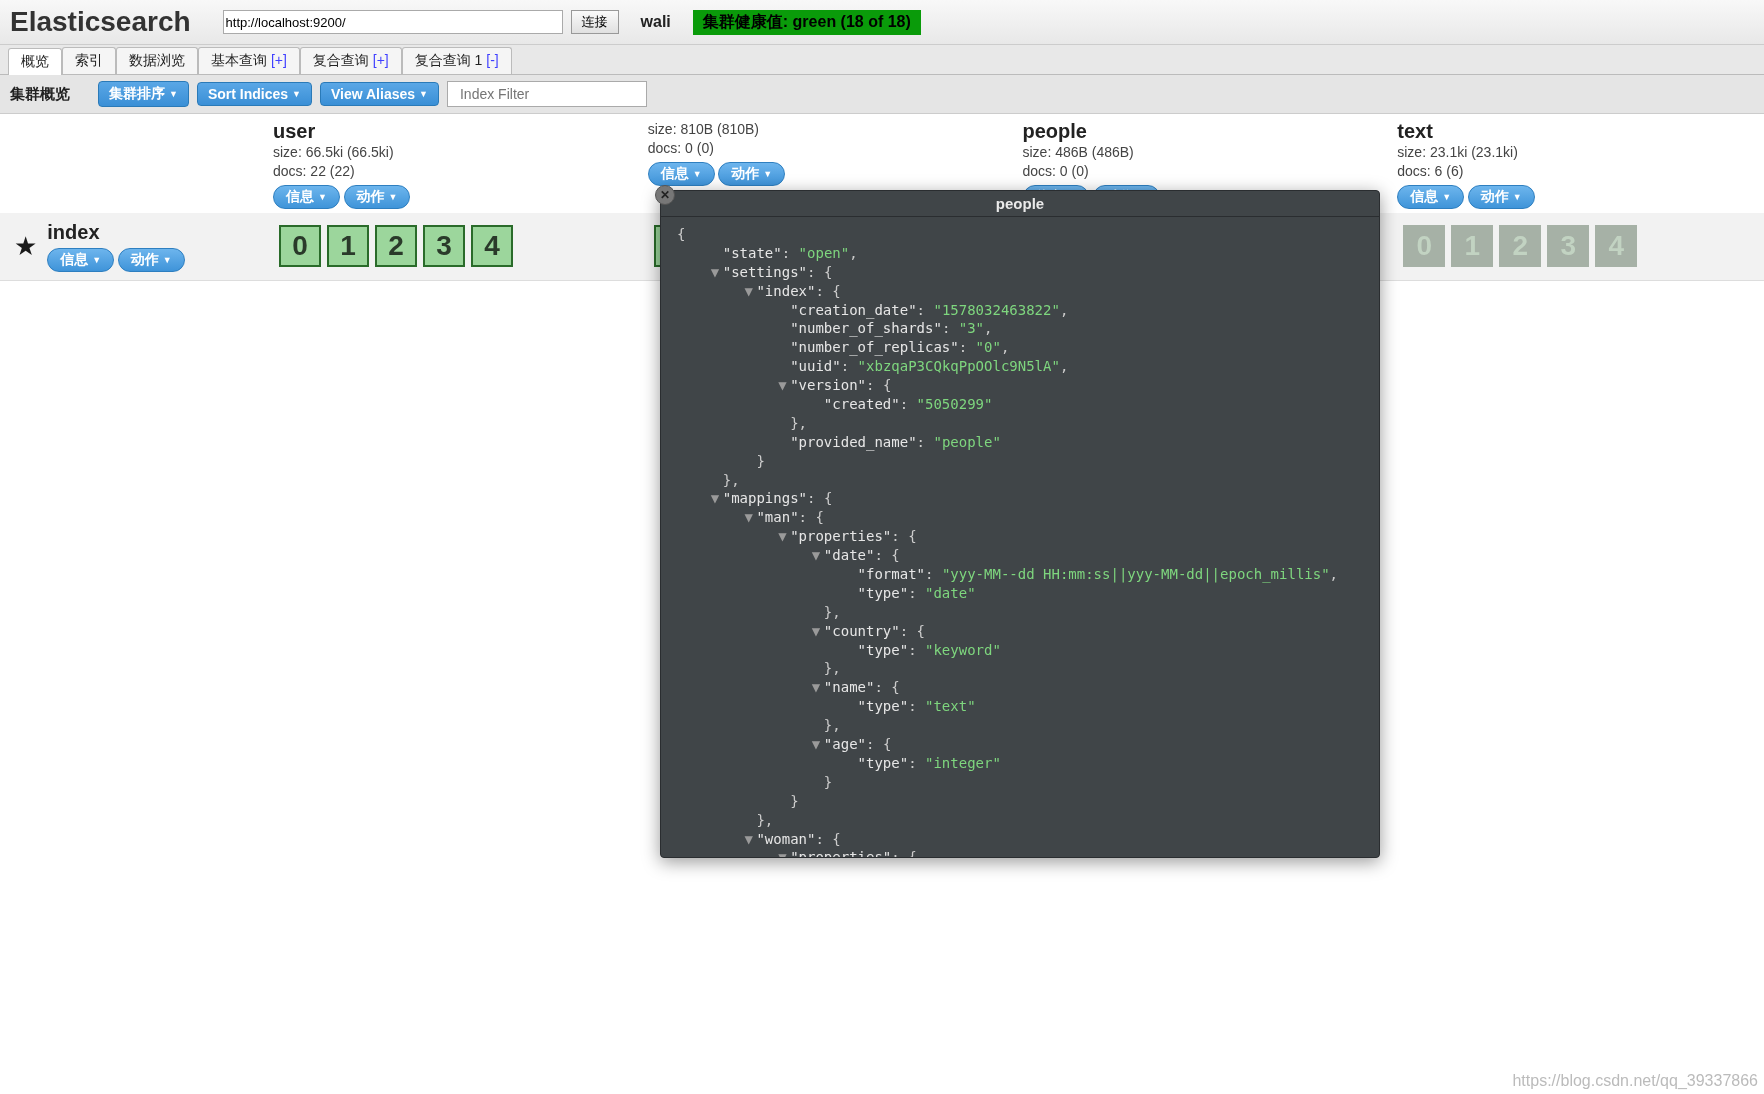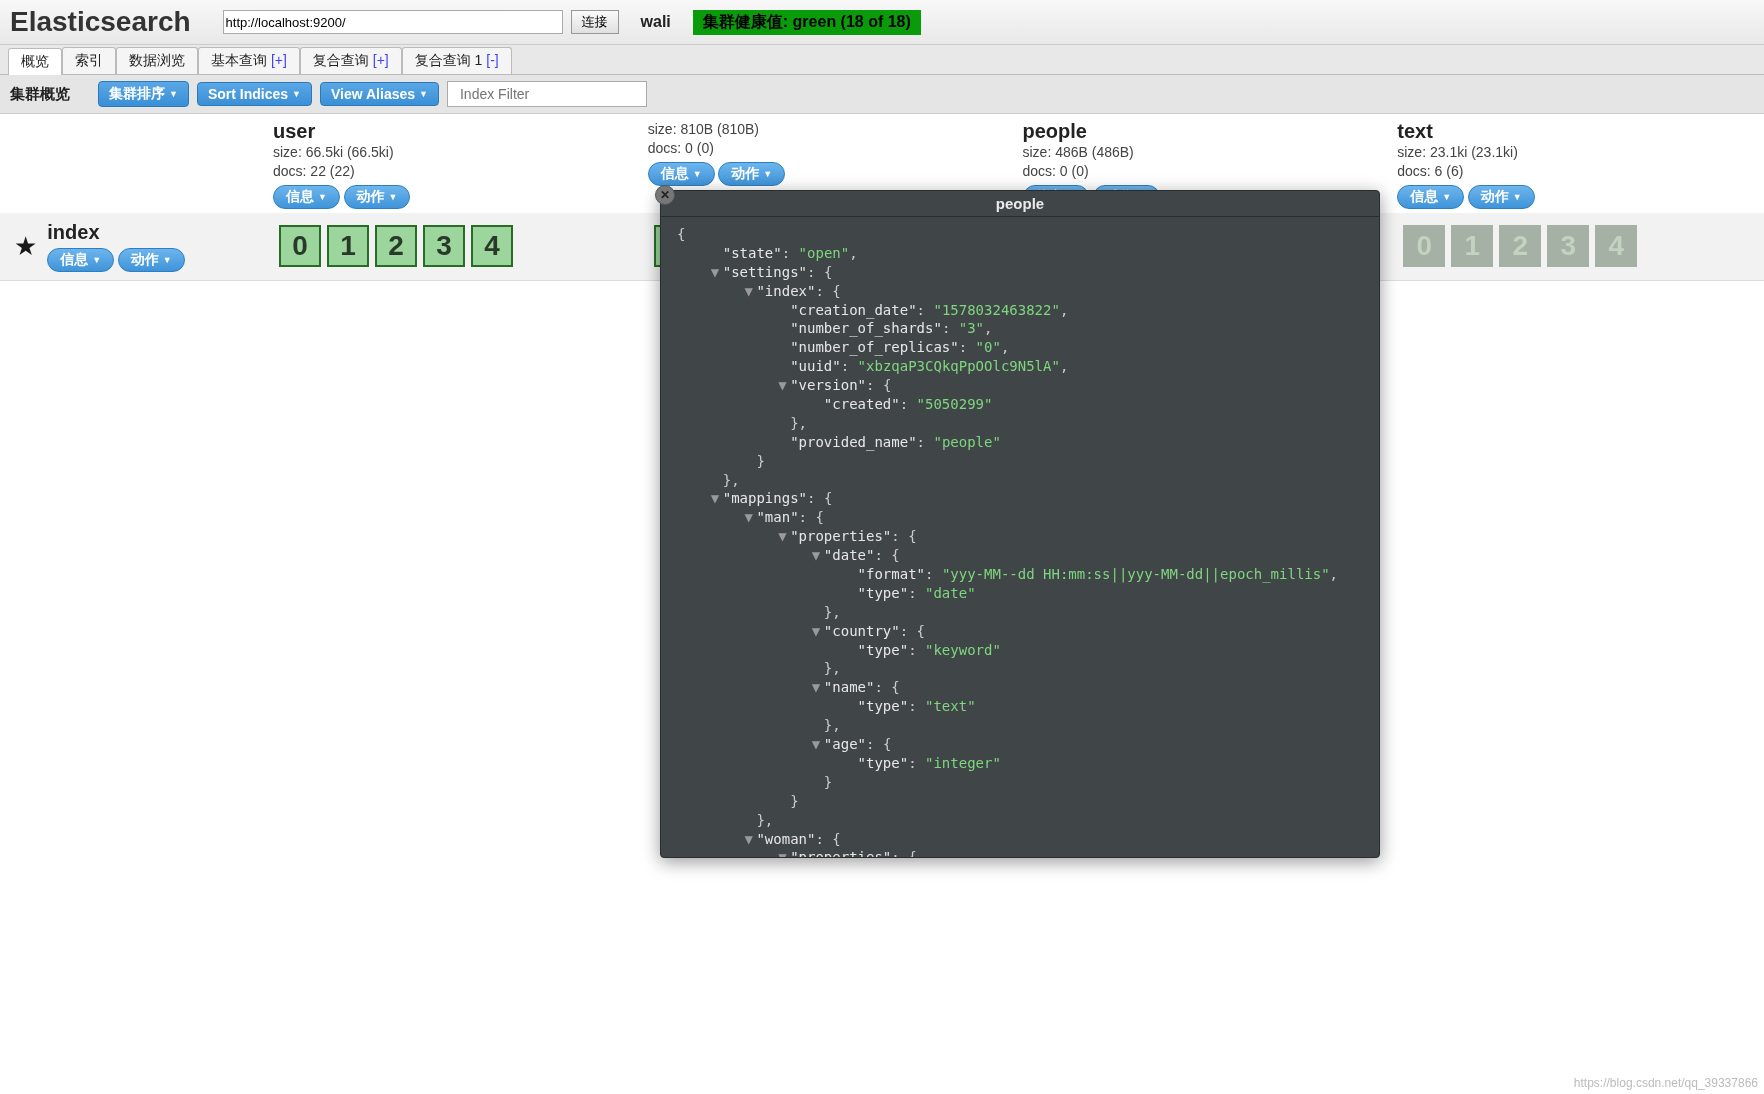--- a/index.html
+++ b/index.html
@@ -37,21 +37,21 @@
 .shard.dim { opacity: 0.35; background: #1a3a1a; color: #6a9a6a; border-color: #1a3a1a; }
 .dialog { position: absolute; left: 660px; top: 190px; width: 720px; background: #404548; border: 1px solid #2a2d30; border-radius: 4px; box-shadow: 0 4px 18px rgba(0,0,0,0.4); }
 .dialog-title { text-align: center; color: #eaeaea; font-weight: bold; font-size: 15px; padding: 4px 0; border-bottom: 1px solid #2a2d30; position: relative; }
 .dialog-close { position: absolute; left: -6px; top: -6px; width: 20px; height: 20px; border-radius: 50%; background: #777; color: #222; display: flex; align-items: center; justify-content: center; font-size: 12px; font-weight: bold; cursor: pointer; border: 1px solid #555; }
 .json-body { padding: 8px 16px 12px 16px; color: #ddd; font-family: Menlo, Consolas, monospace; font-size: 14px; line-height: 1.35; max-height: 640px; overflow: hidden; }
 .j-line { white-space: pre; }
 .j-key { color: #e6e6e6; }
 .j-str { color: #7ed67e; }
 .j-pun { color: #ccc; }
 .tri { color: #9a9a9a; display: inline-block; width: 12px; }
-.watermark { position: fixed; right: 6px; bottom: 4px; color: #bbb; font-size: 12px; }
+.watermark { position: fixed; right: 6px; bottom: 4px; color: #bbb; font-size: 16px; }
 </style>
 </head>
 <body>
 
 <div class="topbar">
   <span class="app-title">Elasticsearch</span>
   <input class="url-input" value="http://localhost:9200/" style="">
   <button class="connect-btn">连接</button>
   <span class="cluster-name">wali</span>
   <span class="health">集群健康值: green (18 of 18)</span>

